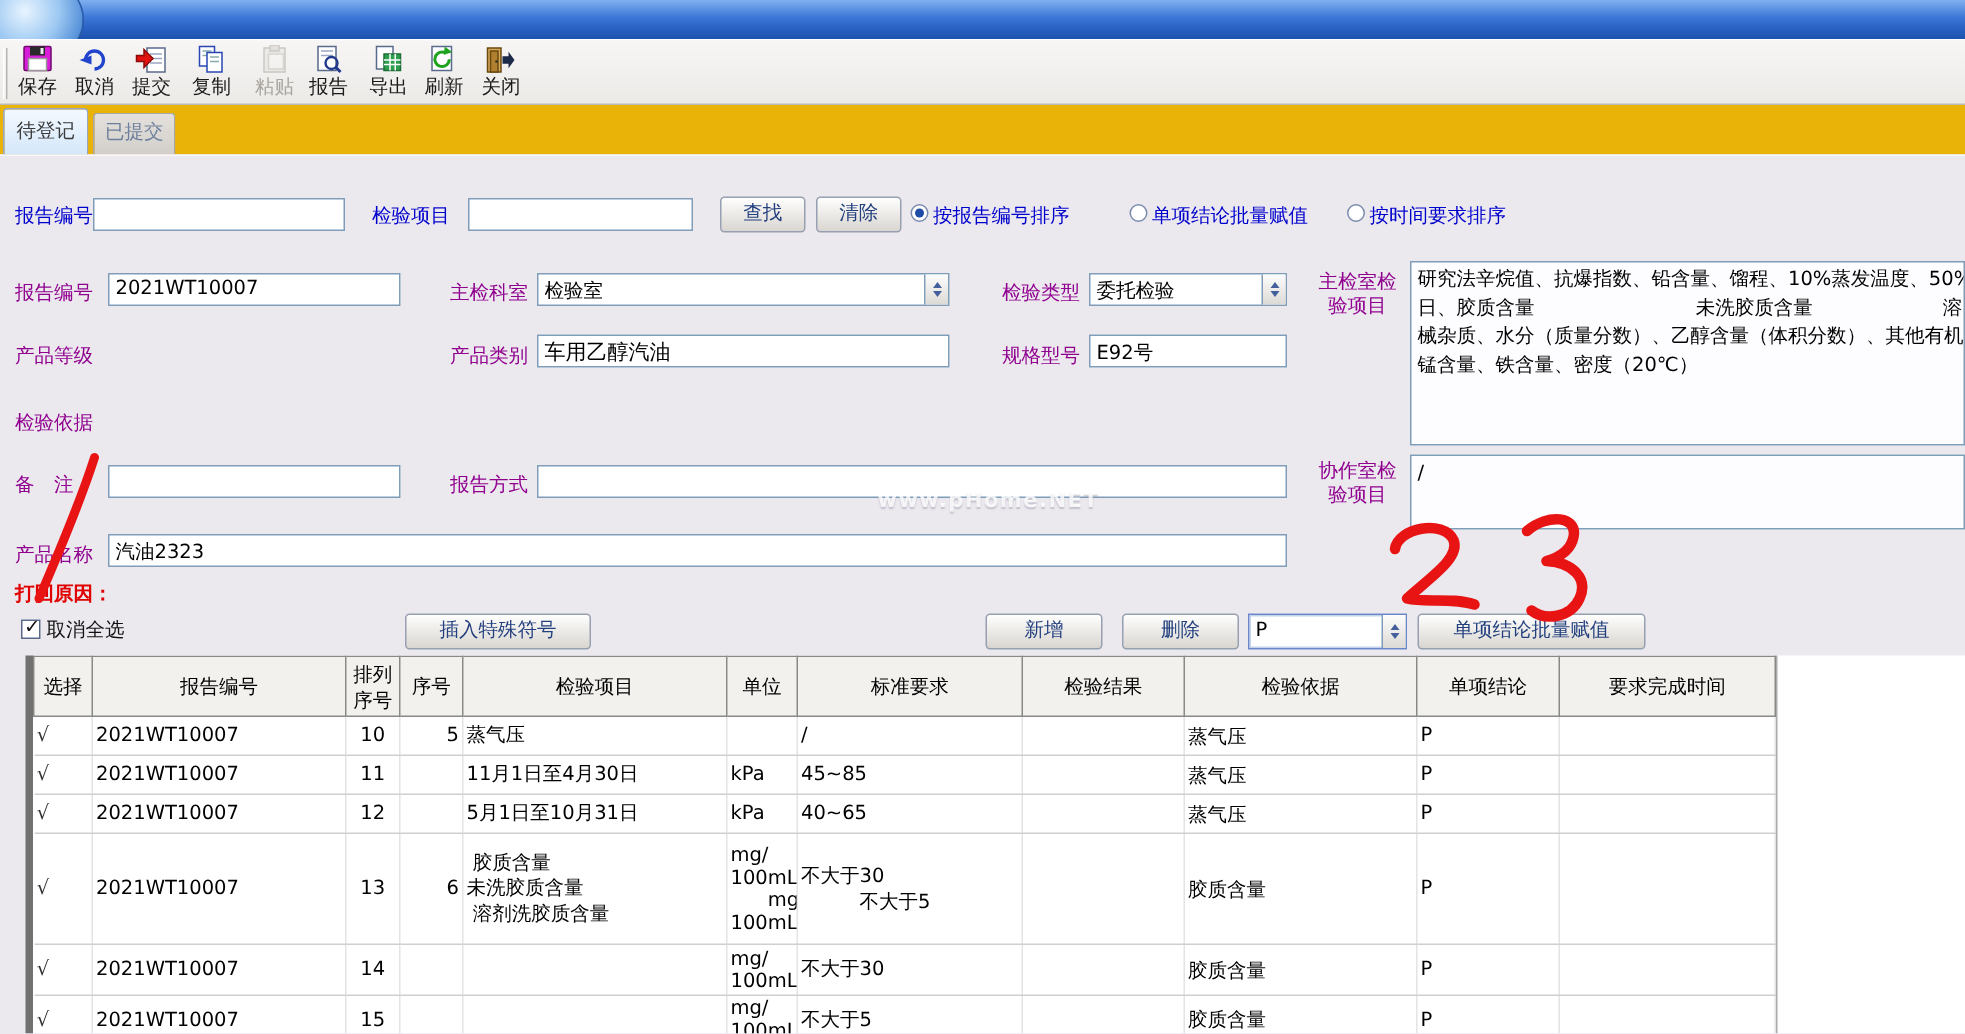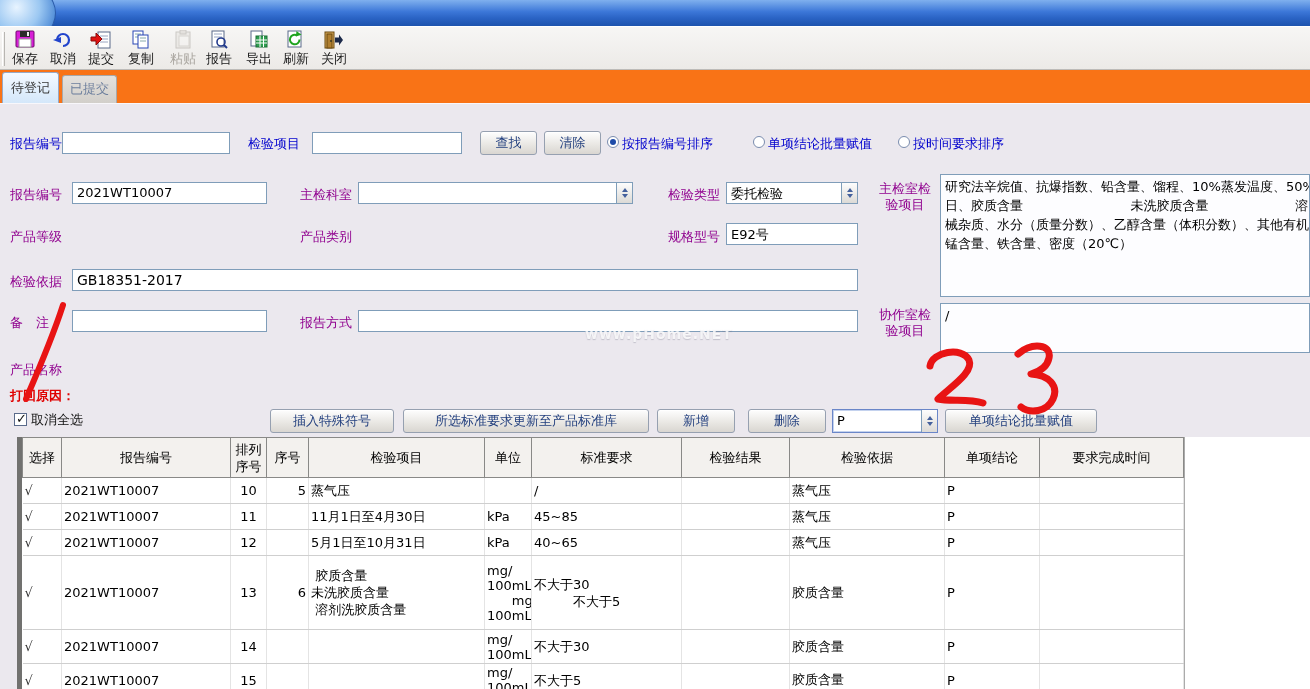--- a/index.html
+++ b/index.html
@@ -21,21 +21,21 @@
     background:linear-gradient(to bottom,#f7f6f5,#eceae7); border-bottom:1px solid #bdbbb8; border-top:1px solid #fff; }
   .grip { position:absolute; left:2px; top:5px; width:3px; height:34px;
     border-left:1px solid #fff; border-right:1px solid #b8b6b2; }
   .tbtn { position:absolute; top:2px; width:38px; height:40px; text-align:center; cursor:default; }
   .tbtn .ticon { display:block; height:20px; margin:1px auto 0; }
   .tbtn .tlabel { display:block; font-size:13px; color:#1a1a1a; line-height:17px; }
   .tbtn.disabled .tlabel { color:#a8a49e; }
   .tbtn.disabled .ticon { opacity:.45; }
 
   
-  .tabbar { position:absolute; left:0; top:70px; width:1310px; height:33px; background:#f97316; }
+  .tabbar { position:absolute; left:0; top:70px; width:1310px; height:33px; background:#eab308; }
   .tab { position:absolute; bottom:0; border:1px solid #98a8c4; border-bottom:none;
     border-radius:3px 3px 0 0; text-align:center; }
   .tab.active { left:2px; width:57px; height:31px; background:linear-gradient(to bottom,#f4f9ff,#d4e7fa);
     color:#3a3a3a; line-height:29px; z-index:2; }
   .tab.idle { left:62px; width:55px; height:28px; background:linear-gradient(to bottom,#e4e1dd,#d2cfca);
     color:#6d7f9d; line-height:26px; border-color:#a8a8a8; }
 
   
   .panel { position:absolute; left:0; top:103px; width:1310px; height:586px; background:#ebe8ee; border-top:1px solid #f8f7fb; }
 
@@ -209,20 +209,21 @@
   <div class="lbl lbl-b" style="left:622px; top:31px">按报告编号排序</div>
   <div class="radio" style="left:753px; top:32px"></div>
   <div class="lbl lbl-b" style="left:768px; top:31px">单项结论批量赋值</div>
   <div class="radio" style="left:898px; top:32px"></div>
   <div class="lbl lbl-b" style="left:913px; top:31px">按时间要求排序</div>
 
   <div class="lbl lbl-p" style="left:10px; top:82px">报告编号</div>
   <div class="inp" style="left:72px; top:78px; width:195px">2021WT10007</div>
   <div class="lbl lbl-p" style="left:300px; top:82px">主检科室</div>
   <div class="combo" style="left:358px; top:78px; width:275px">
+    <span class="cval">检验室</span>
     <span class="spin">
         <i class="arr-up"></i>
         <i class="arr-dn"></i>
       </span>
   </div>
   <div class="lbl lbl-p" style="left:668px; top:82px">检验类型</div>
   <div class="combo" style="left:726px; top:78px; width:132px">
     <span class="cval">委托检验</span>
     <span class="spin">
         <i class="arr-up"></i>
@@ -230,41 +231,41 @@
       </span>
   </div>
   <div class="lbl lbl-p" style="left:876px; top:77px; width:58px; white-space:normal; text-align:center; line-height:16px">主检室检验项目</div>
   <div class="tarea" style="left:940px; top:70px; width:370px; height:123px">研究法辛烷值、抗爆指数、铅含量、馏程、10%蒸发温度、50%蒸
 日、胶质含量                          未洗胶质含量                     溶
 械杂质、水分（质量分数）、乙醇含量（体积分数）、其他有机
 锰含量、铁含量、密度（20℃）</div>
 
   <div class="lbl lbl-p" style="left:10px; top:124px">产品等级</div>
   <div class="lbl lbl-p" style="left:300px; top:124px">产品类别</div>
+  <div class="inp" style="left:358px; top:119px; width:275px; font-size:14px">车用乙醇汽油</div>
   <div class="lbl lbl-p" style="left:668px; top:124px">规格型号</div>
   <div class="inp" style="left:726px; top:119px; width:132px">E92号</div>
 
   <div class="lbl lbl-p" style="left:10px; top:169px">检验依据</div>
-  <div class="inp" style="left:72px; top:165px; width:786px; font-size:14px">GB18351-2017</div>
 
   <div class="lbl lbl-p" style="left:10px; top:210px">备　注</div>
   <div class="inp" style="left:72px; top:206px; width:195px"></div>
   <div class="lbl lbl-p" style="left:300px; top:210px">报告方式</div>
   <div class="inp" style="left:358px; top:206px; width:500px"></div>
   <div class="lbl lbl-p" style="left:876px; top:203px; width:58px; white-space:normal; text-align:center; line-height:16px">协作室检验项目</div>
   <div class="tarea" style="left:940px; top:199px; width:370px; height:50px">/</div>
 
   <div class="lbl lbl-p" style="left:10px; top:257px">产品名称</div>
+  <div class="inp" style="left:72px; top:252px; width:786px">汽油2323</div>
 
   <div class="lbl lbl-r" style="left:10px; top:283px">打回原因：</div>
 
   <div class="chk checked" style="left:14px; top:309px"></div>
   <div class="lbl" style="left:31px; top:307px; color:#111">取消全选</div>
   <div class="btn" style="left:270px; top:305px; width:124px">插入特殊符号</div>
-  <div class="btn" style="left:403px; top:305px; width:246px">所选标准要求更新至产品标准库</div>
   <div class="btn" style="left:657px; top:305px; width:78px">新增</div>
   <div class="btn" style="left:748px; top:305px; width:78px">删除</div>
   <div class="combo blue" style="left:832px; top:305px; width:106px; height:24px">
     <span class="cval" style="top:3px">P</span>
     <span class="spin">
         <i class="arr-up"></i>
         <i class="arr-dn"></i>
       </span>
   </div>
   <div class="btn" style="left:945px; top:305px; width:152px">单项结论批量赋值</div>

